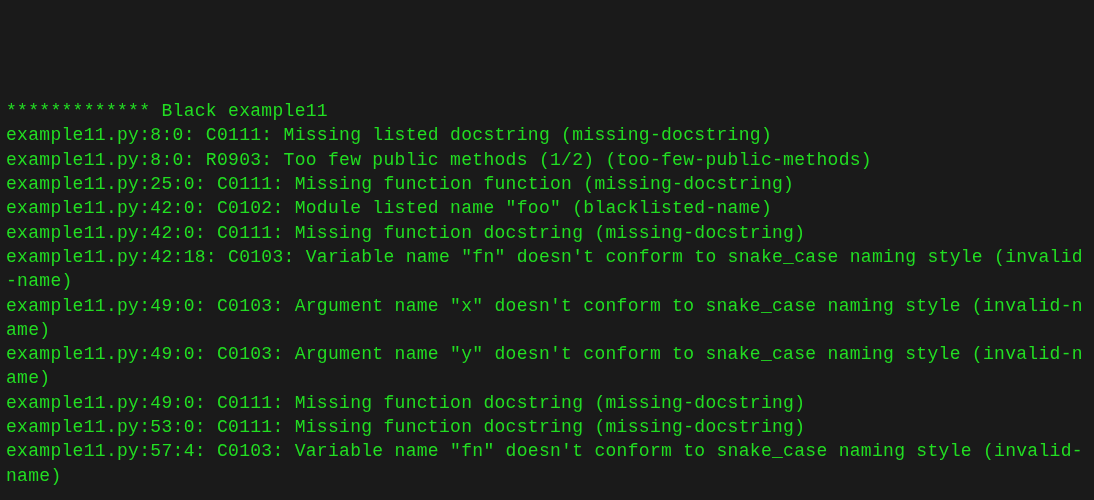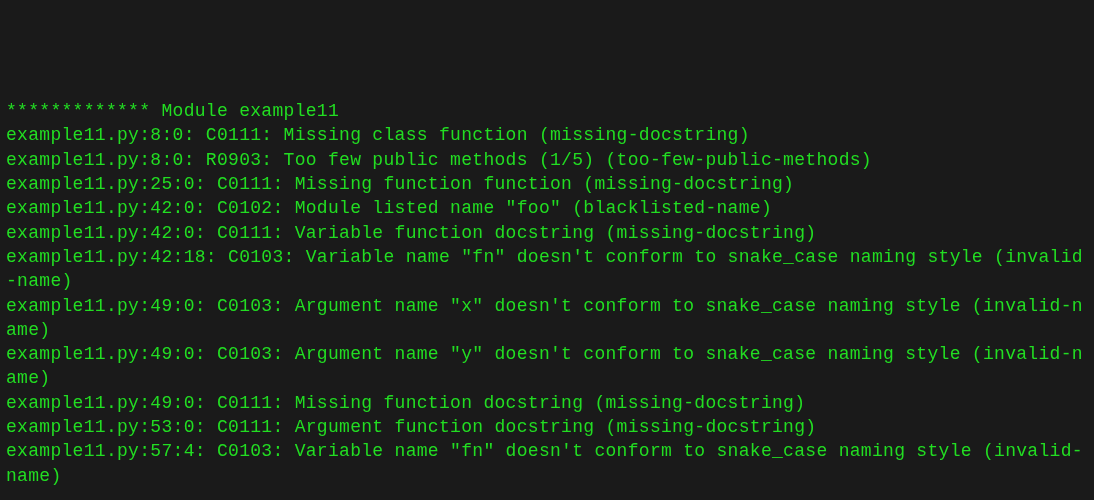--- a/index.html
+++ b/index.html
@@ -24,30 +24,30 @@
     }
     .terminal {
       padding: 2px 6px;
     }
   </style>
 </head>
 <body>
 
 
 
-<div class="terminal"><span>************* Module example11</span>
-<span>example11.py:8:0: C0111: Missing class function (missing-docstring)</span>
-<span>example11.py:8:0: R0903: Too few public methods (1/5) (too-few-public-methods)</span>
+<div class="terminal"><span>************* Black example11</span>
+<span>example11.py:8:0: C0111: Missing listed docstring (missing-docstring)</span>
+<span>example11.py:8:0: R0903: Too few public methods (1/2) (too-few-public-methods)</span>
 <span>example11.py:25:0: C0111: Missing function function (missing-docstring)</span>
 <span>example11.py:42:0: C0102: Module listed name "foo" (blacklisted-name)</span>
-<span>example11.py:42:0: C0111: Variable function docstring (missing-docstring)</span>
+<span>example11.py:42:0: C0111: Missing function docstring (missing-docstring)</span>
 <span>example11.py:42:18: C0103: Variable name "fn" doesn't conform to snake_case naming style (invalid-name)</span>
 <span>example11.py:49:0: C0103: Argument name "x" doesn't conform to snake_case naming style (invalid-name)</span>
 <span>example11.py:49:0: C0103: Argument name "y" doesn't conform to snake_case naming style (invalid-name)</span>
 <span>example11.py:49:0: C0111: Missing function docstring (missing-docstring)</span>
-<span>example11.py:53:0: C0111: Argument function docstring (missing-docstring)</span>
+<span>example11.py:53:0: C0111: Missing function docstring (missing-docstring)</span>
 <span>example11.py:57:4: C0103: Variable name "fn" doesn't conform to snake_case naming style (invalid-name)</span>
 
 
 </div>
 
 
 
 
 </body></html>

